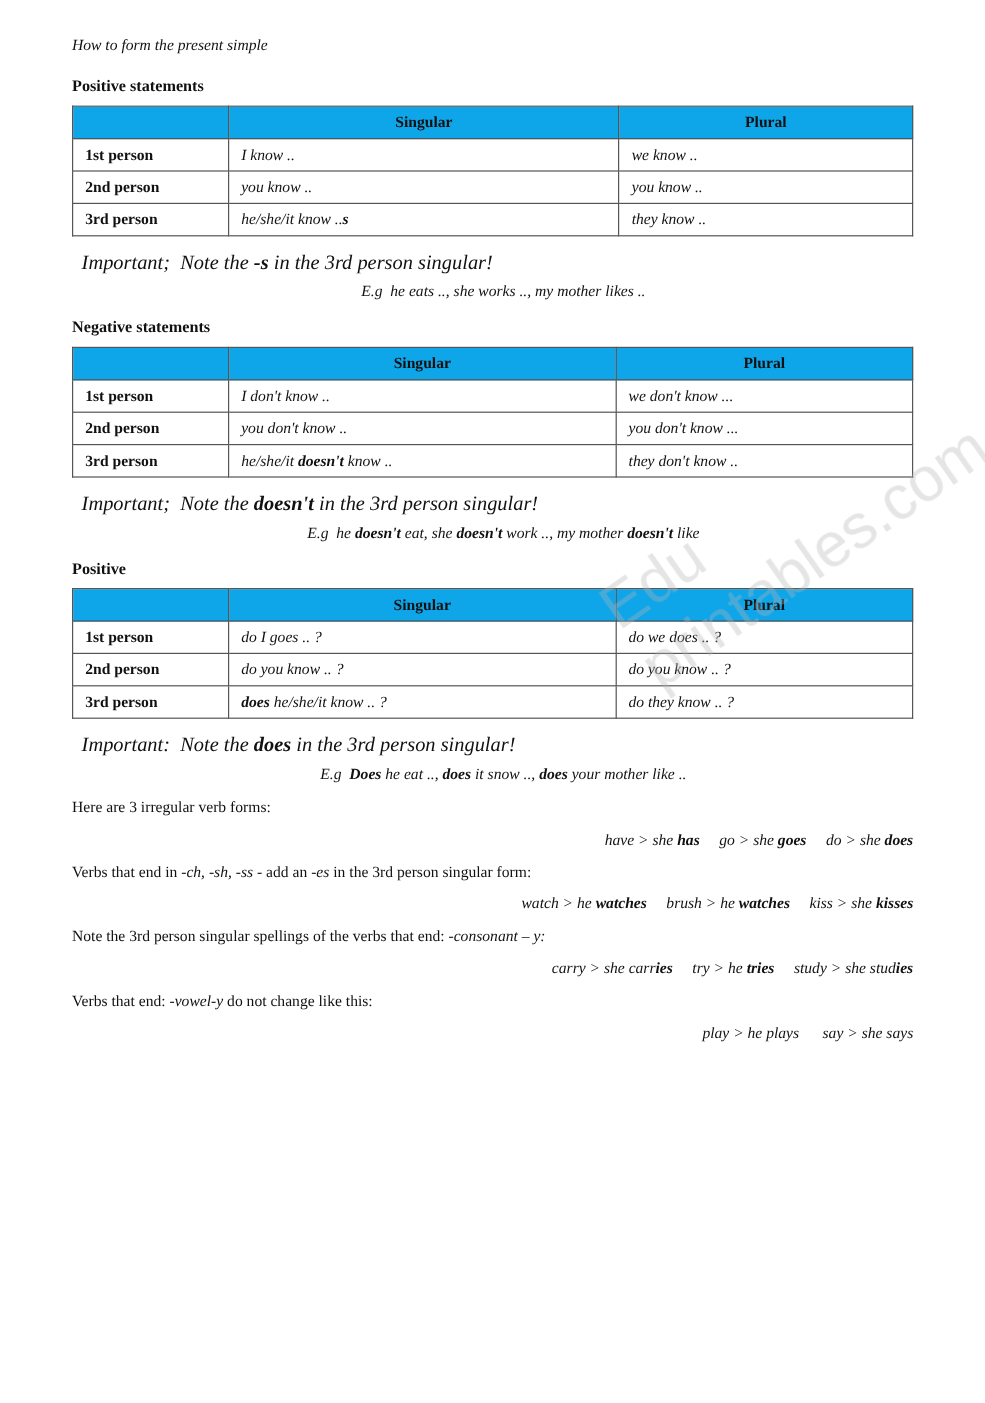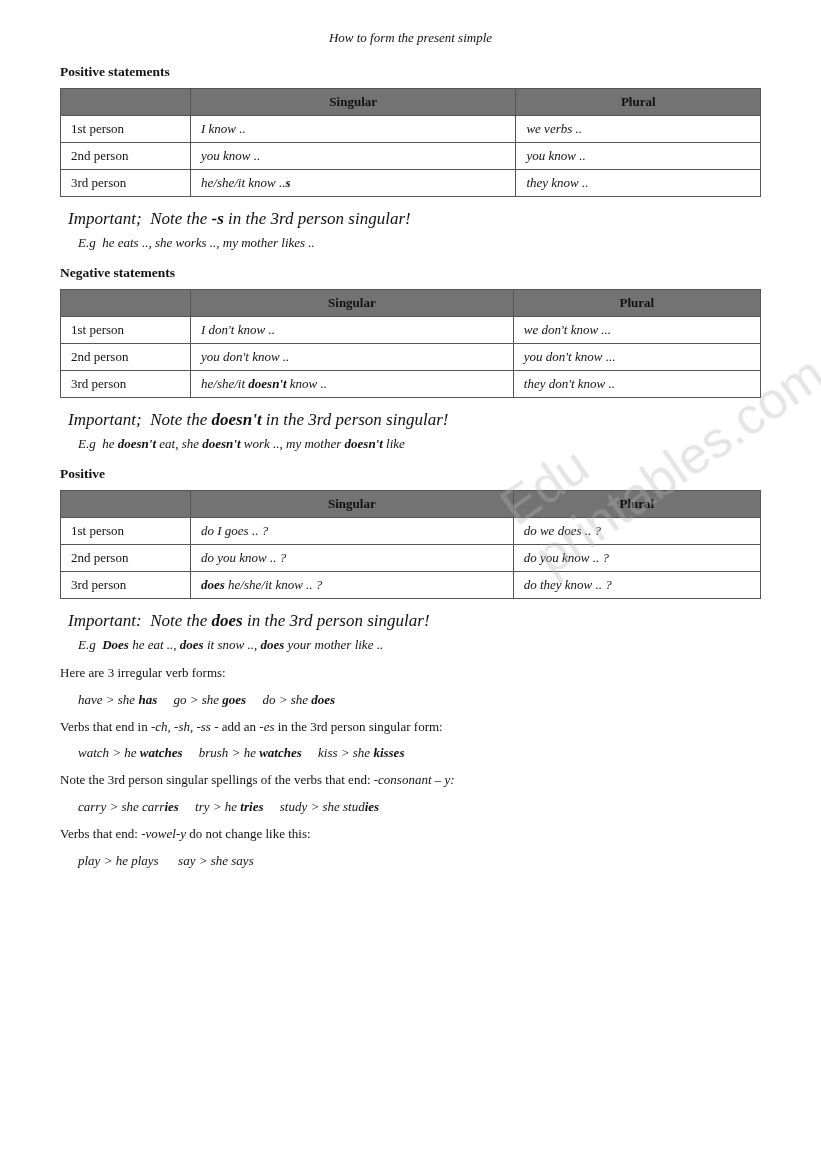--- a/index.html
+++ b/index.html
@@ -7,21 +7,21 @@
       background: #fff;
       font-family: 'Times New Roman', Times, serif;
       font-size: 13px;
       color: #111;
       width: 821px;
       min-height: 1169px;
       padding: 30px 60px 40px 60px;
     }
 
     .page-title {
-      text-align: center;
+      text-align: left;
       font-style: italic;
       font-size: 13px;
       margin-bottom: 18px;
     }
 
     .section-heading {
       font-weight: bold;
       font-size: 13.5px;
       margin-bottom: 8px;
       margin-top: 14px;
@@ -35,25 +35,25 @@
     }
 
     table th, table td {
       border: 1px solid #555;
       padding: 5px 10px;
       font-size: 13px;
     }
 
     table th {
       font-weight: bold;
-      background: #737373;
+      background: #0ea5e9;
     }
 
     table td:first-child {
-      font-weight: normal;
+      font-weight: bold;
       width: 130px;
     }
 
     table td:nth-child(2), table td:nth-child(3) {
       font-style: italic;
     }
 
     table th:first-child {
       width: 130px;
     }
@@ -61,20 +61,21 @@
     .note-text {
       font-style: italic;
       font-size: 17px;
       margin: 6px 0 6px 8px;
     }
 
     .example-text {
       font-style: italic;
       font-size: 13px;
       margin: 4px 0 10px 18px;
+      text-align: center;
     }
 
     .watermark {
       position: fixed;
       top: 380px;
       right: -10px;
       font-size: 52px;
       color: rgba(180,180,180,0.35);
       transform: rotate(-35deg);
       font-family: Arial, sans-serif;
@@ -84,20 +85,21 @@
     }
 
     .paragraph {
       font-size: 13px;
       margin: 6px 0 6px 0;
       line-height: 1.6;
     }
 
     .indent {
       margin-left: 18px;
+      text-align: right;
     }
   </style>
 </head>
 <body>
 
 <div class="watermark">Edu<br>printables.com</div>
 
 <div class="page-title">How to form the present simple</div>
 
 <div class="section-heading">Positive statements</div>
@@ -107,21 +109,21 @@
     <tr>
       <th></th>
       <th>Singular</th>
       <th>Plural</th>
     </tr>
   </thead>
   <tbody>
     <tr>
       <td>1st person</td>
       <td><em>I know ..</em></td>
-      <td><em>we verbs ..</em></td>
+      <td><em>we know ..</em></td>
     </tr>
     <tr>
       <td>2nd person</td>
       <td><em>you know ..</em></td>
       <td><em>you know ..</em></td>
     </tr>
     <tr>
       <td>3rd person</td>
       <td><em>he/she/it know ..<strong>s</strong></em></td>
       <td><em>they know ..</em></td>

